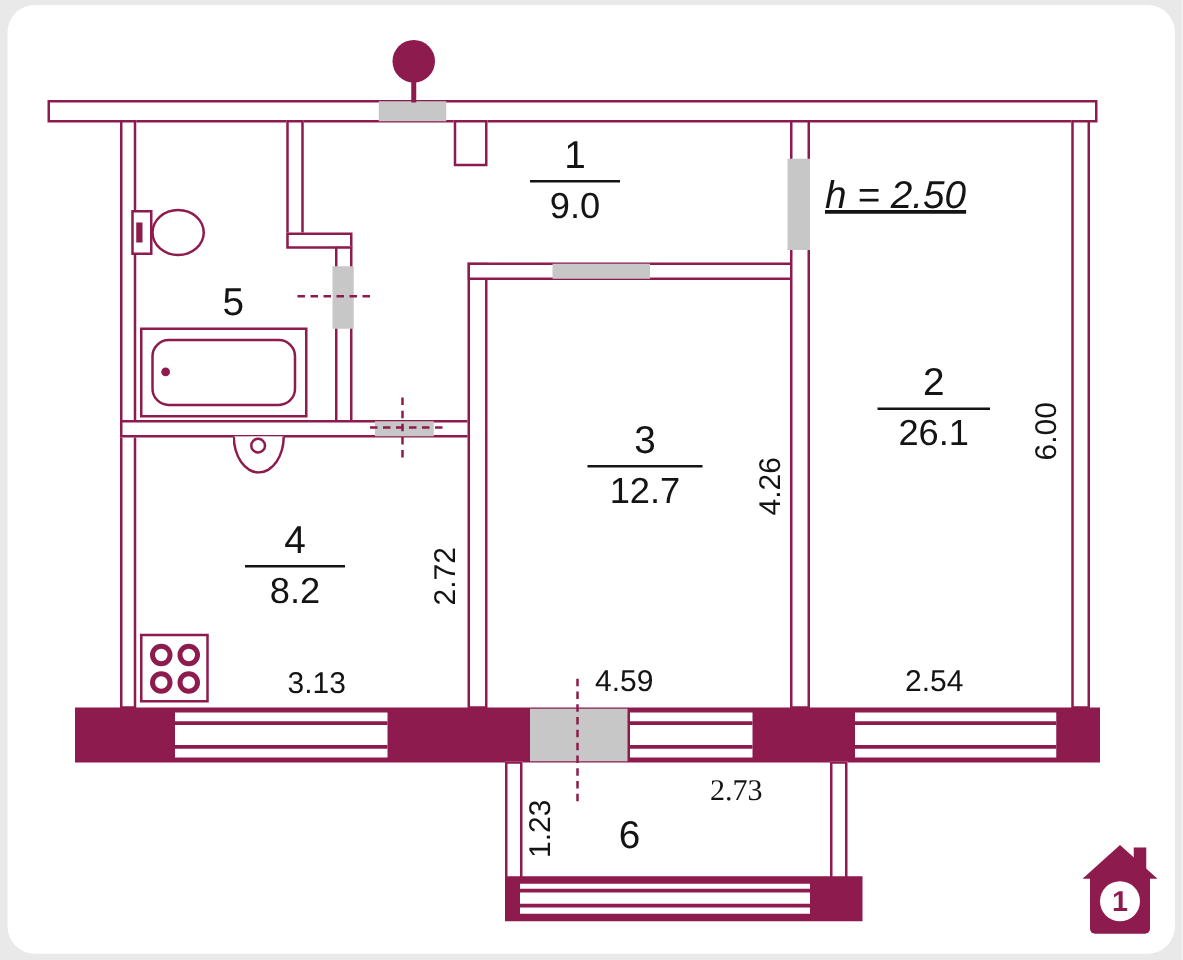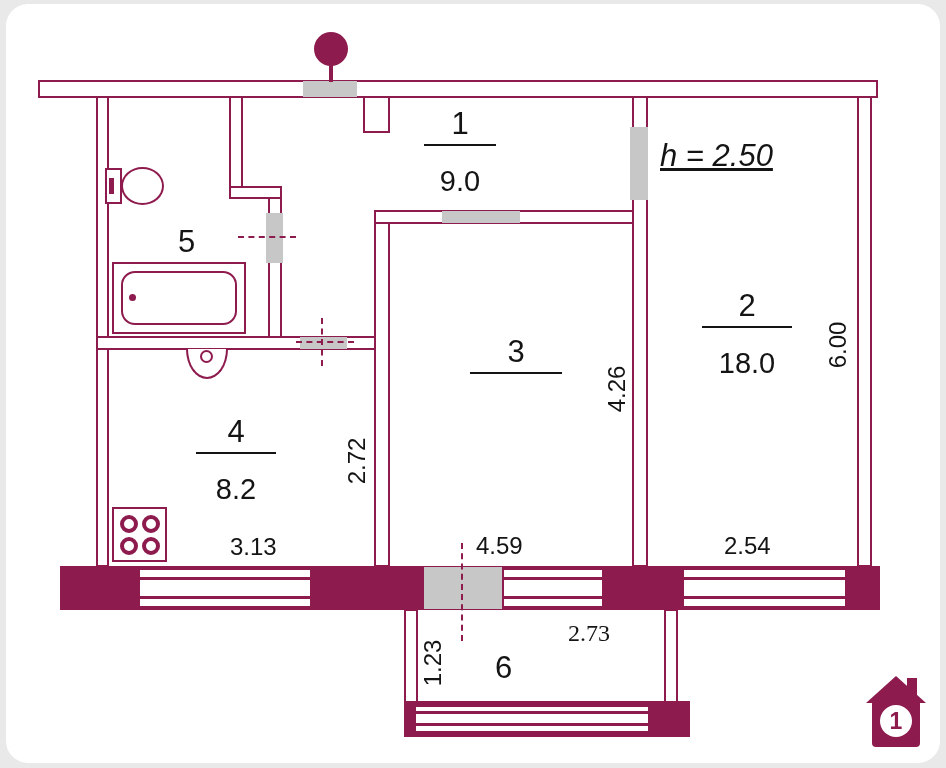--- a/index.html
+++ b/index.html
@@ -22,21 +22,21 @@
     position:absolute;box-sizing:border-box;
     border:2px solid var(--wall);background:#ffffff;
   }
   .solid{position:absolute;background:var(--wall);}
   .door{position:absolute;background:var(--door);}
   .dash-h{position:absolute;border-top:2px dashed var(--wall);}
   .dash-v{position:absolute;border-left:2px dashed var(--wall);}
   .label{position:absolute;color:var(--text);}
   .frac{text-align:center;line-height:1.05;}
   .frac .num{display:block;font-size:31px;border-bottom:2.5px solid var(--text);padding-bottom:3px;}
-  .frac .area{display:block;font-size:29px;padding-top:20px;}
+  .frac .area{display:block;font-size:29px;padding-top:4px;}
   .plain{font-size:31px;}
   .dim{font-size:24px;}
   .vdim{position:absolute;color:var(--text);font-size:24px;white-space:nowrap;
         transform:translate(-50%,-50%) rotate(-90deg);}
   .hnote{font-size:31px;font-style:italic;}
   .window{position:absolute;background:#ffffff;}
   .window .wl{position:absolute;left:0;right:0;height:2.5px;background:var(--wall);}
   
   .fixt{position:absolute;box-sizing:border-box;border:2px solid var(--wall);background:#fff;}
   .tub-inner{border-radius:14px;}
@@ -133,24 +133,25 @@
   <div class="ringburner" style="left:28px;top:28px;"></div>
 </div>
 
 <div class="label frac" style="left:424px;top:108px;width:72px;">
   <span class="num">1</span>
   <span class="area">9.0</span>
 </div>
 <div class="label hnote" style="left:660px;top:138px;text-decoration:underline;">h = 2.50</div>
 <div class="label frac" style="left:702px;top:290px;width:90px;">
   <span class="num">2</span>
-  <span class="area">18.0</span>
+  <span class="area">26.1</span>
 </div>
 <div class="label frac" style="left:470px;top:336px;width:92px;">
   <span class="num">3</span>
+  <span class="area">12.7</span>
 </div>
 <div class="label frac" style="left:196px;top:416px;width:80px;">
   <span class="num">4</span>
   <span class="area">8.2</span>
 </div>
 <div class="label plain" style="left:178px;top:224px;">5</div>
 <div class="label plain" style="left:495px;top:650px;">6</div>
 
 <div class="label dim" style="left:206px;top:533px;margin-left:24px;">3.13</div>
 <div class="label dim" style="left:476px;top:532px;">4.59</div>

